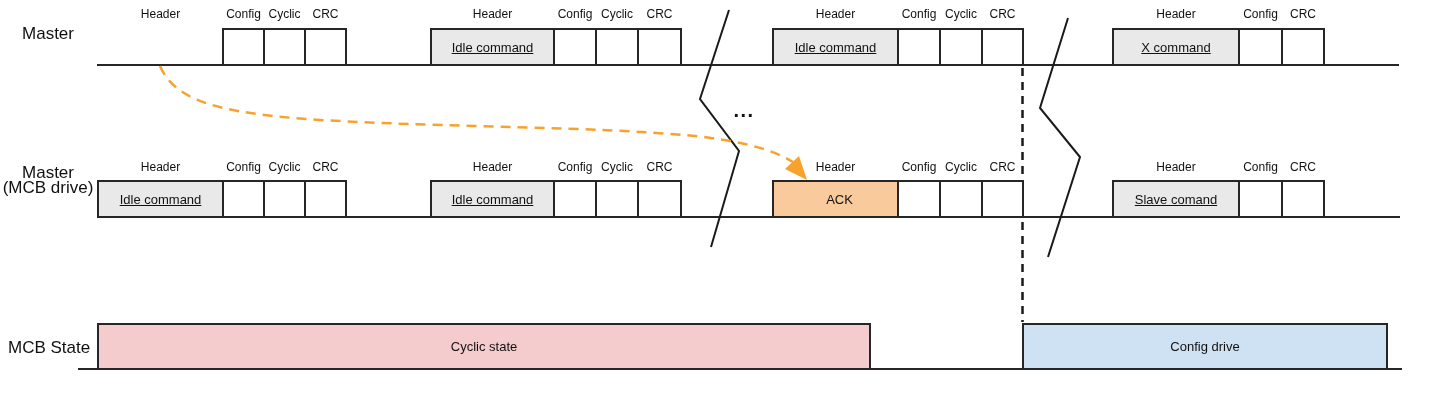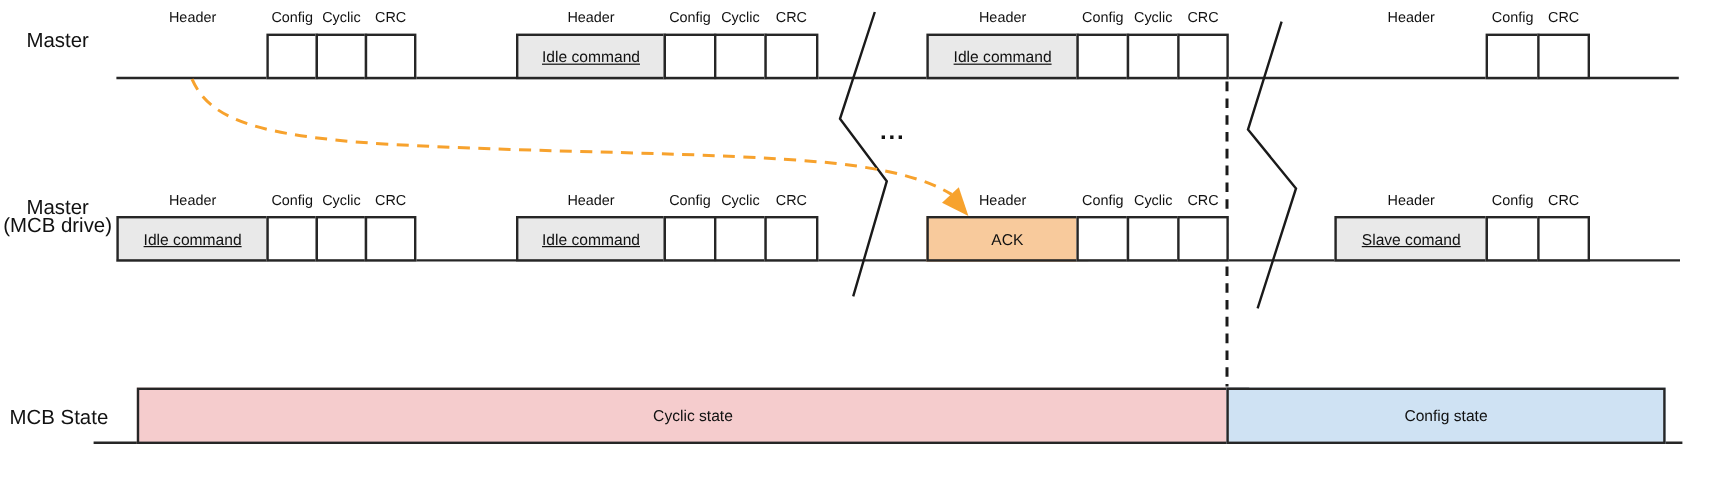--- a/index.html
+++ b/index.html
@@ -84,20 +84,21 @@
     <span class="lbl" style="left:939px;top:7px;width:44px">Cyclic</span>
     <span class="lbl" style="left:981px;top:7px;width:43px">CRC</span>
     <div class="box gray" style="left:772px;top:28px;width:127px">Idle command</div>
     <div class="box" style="left:897px;top:28px;width:44px"></div>
     <div class="box" style="left:939px;top:28px;width:44px"></div>
     <div class="box" style="left:981px;top:28px;width:43px"></div>
 
     <span class="lbl" style="left:1112px;top:7px;width:128px">Header</span>
     <span class="lbl" style="left:1238px;top:7px;width:45px">Config</span>
     <span class="lbl" style="left:1281px;top:7px;width:44px">CRC</span>
+    <div class="box gray" style="left:1112px;top:28px;width:128px">X command</div>
     <div class="box" style="left:1238px;top:28px;width:45px"></div>
     <div class="box" style="left:1281px;top:28px;width:44px"></div>
 
     <span class="lbl" style="left:97px;top:160px;width:127px">Header</span>
     <span class="lbl" style="left:222px;top:160px;width:43px">Config</span>
     <span class="lbl" style="left:263px;top:160px;width:43px">Cyclic</span>
     <span class="lbl" style="left:304px;top:160px;width:43px">CRC</span>
     <div class="box gray" style="left:97px;top:180px;width:127px">Idle command</div>
     <div class="box" style="left:222px;top:180px;width:43px"></div>
     <div class="box" style="left:263px;top:180px;width:43px"></div>
@@ -121,20 +122,20 @@
     <div class="box" style="left:939px;top:180px;width:44px"></div>
     <div class="box" style="left:981px;top:180px;width:43px"></div>
 
     <span class="lbl" style="left:1112px;top:160px;width:128px">Header</span>
     <span class="lbl" style="left:1238px;top:160px;width:45px">Config</span>
     <span class="lbl" style="left:1281px;top:160px;width:44px">CRC</span>
     <div class="box gray" style="left:1112px;top:180px;width:128px">Slave comand</div>
     <div class="box" style="left:1238px;top:180px;width:45px"></div>
     <div class="box" style="left:1281px;top:180px;width:44px"></div>
 
-    <div class="state pink" style="left:114px;width:927px">Cyclic state</div>
-    <div class="state blue" style="left:1022px;width:366px">Config state</div>
+    <div class="state pink" style="left:97px;width:774px">Cyclic state</div>
+    <div class="state blue" style="left:1022px;width:366px">Config drive</div>
 
   </div>
 
   <div class="dots">...</div>
 
 </div>
 
 </body></html>

